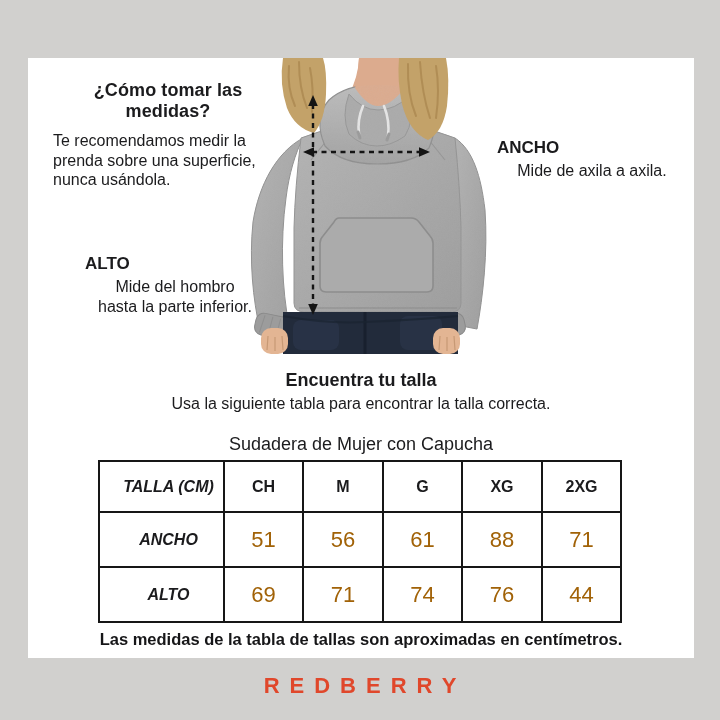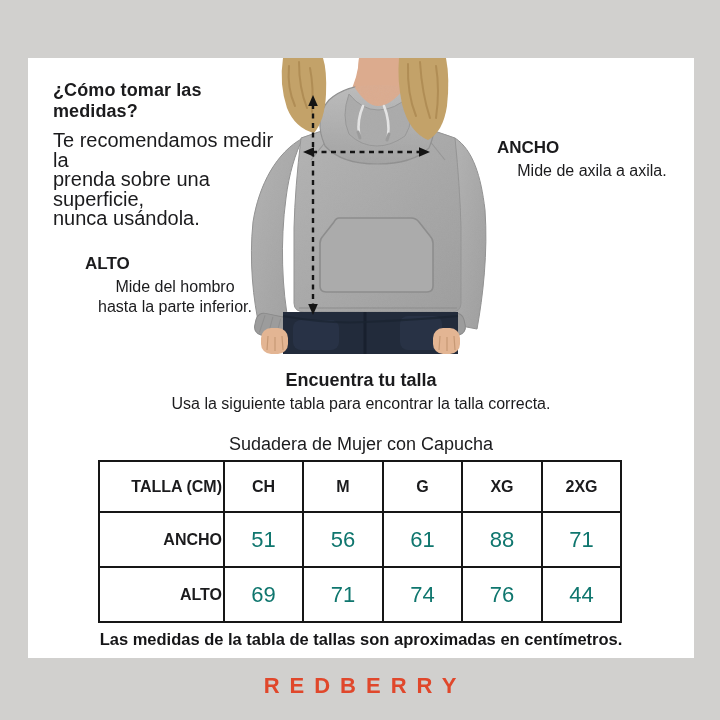--- a/index.html
+++ b/index.html
@@ -6,22 +6,22 @@
   body{width:720px;height:720px;overflow:hidden;background:#d1d0ce;
        font-family:"Liberation Sans",sans-serif;color:#1b1b1d;
        -webkit-font-smoothing:antialiased;}
   .page{position:relative;width:720px;height:720px;background:#d1d0ce;}
   .panel{position:absolute;left:28px;top:58px;width:666px;height:600px;background:#ffffff;}
 
   .abs{position:absolute;}
 
   
   .howto{left:25px;top:22px;width:230px;}
-  .howto h2{margin:0 0 9px 0;font-size:18px;font-weight:bold;letter-spacing:.1px;}
-  .howto p{margin:0;font-size:20px;line-height:19.5px;}
+  .howto h2{margin:0 0 9px 0;font-size:18px;font-weight:bold;letter-spacing:.1px;text-align:center;}
+  .howto p{margin:0;font-size:16px;line-height:19.5px;}
 
   
   .ancho{left:469px;top:80px;width:190px;}
   .ancho h3,.alto h3{margin:0 0 3px 0;font-size:17px;font-weight:bold;}
   .ancho p,.alto p{margin:0;font-size:16px;line-height:19.5px;text-align:center;}
 
   
   .alto{left:57px;top:196px;width:180px;}
 
   
@@ -30,22 +30,22 @@
   .find p{margin:4px 0 0 0;font-size:16px;}
 
   .table-title{left:0;top:376px;width:666px;text-align:center;font-size:18px;}
 
   .tablewrap{left:70px;top:402px;}
   table.sizes{border-collapse:collapse;table-layout:fixed;width:522px;}
   table.sizes th,table.sizes td{border:2px solid #161616;background:#fff;}
   table.sizes tr.head{height:51px;}
   table.sizes tr.datarow{height:55px;}
   table.sizes th{font-size:16px;font-weight:bold;}
-  table.sizes th.rowhead{text-align:right;padding-left:15px;}
-  table.sizes td{font-size:22px;font-weight:normal;text-align:center;color:#0f766e;}
+  table.sizes th.rowhead{text-align:center;padding-left:15px;font-style:italic;}
+  table.sizes td{font-size:22px;font-weight:normal;text-align:center;color:#a16207;}
 
   .note{left:0;top:572px;width:666px;text-align:center;font-size:16.5px;font-weight:bold;color:#161618;}
 
   .brand{position:absolute;left:0;top:673px;width:720px;text-align:center;
          font-size:22px;font-weight:bold;letter-spacing:10px;color:#e0472b;
          transform:translateX(5px);}
 
   .illus{left:187px;top:0;width:290px;height:296px;}
 </style>
 </head>

